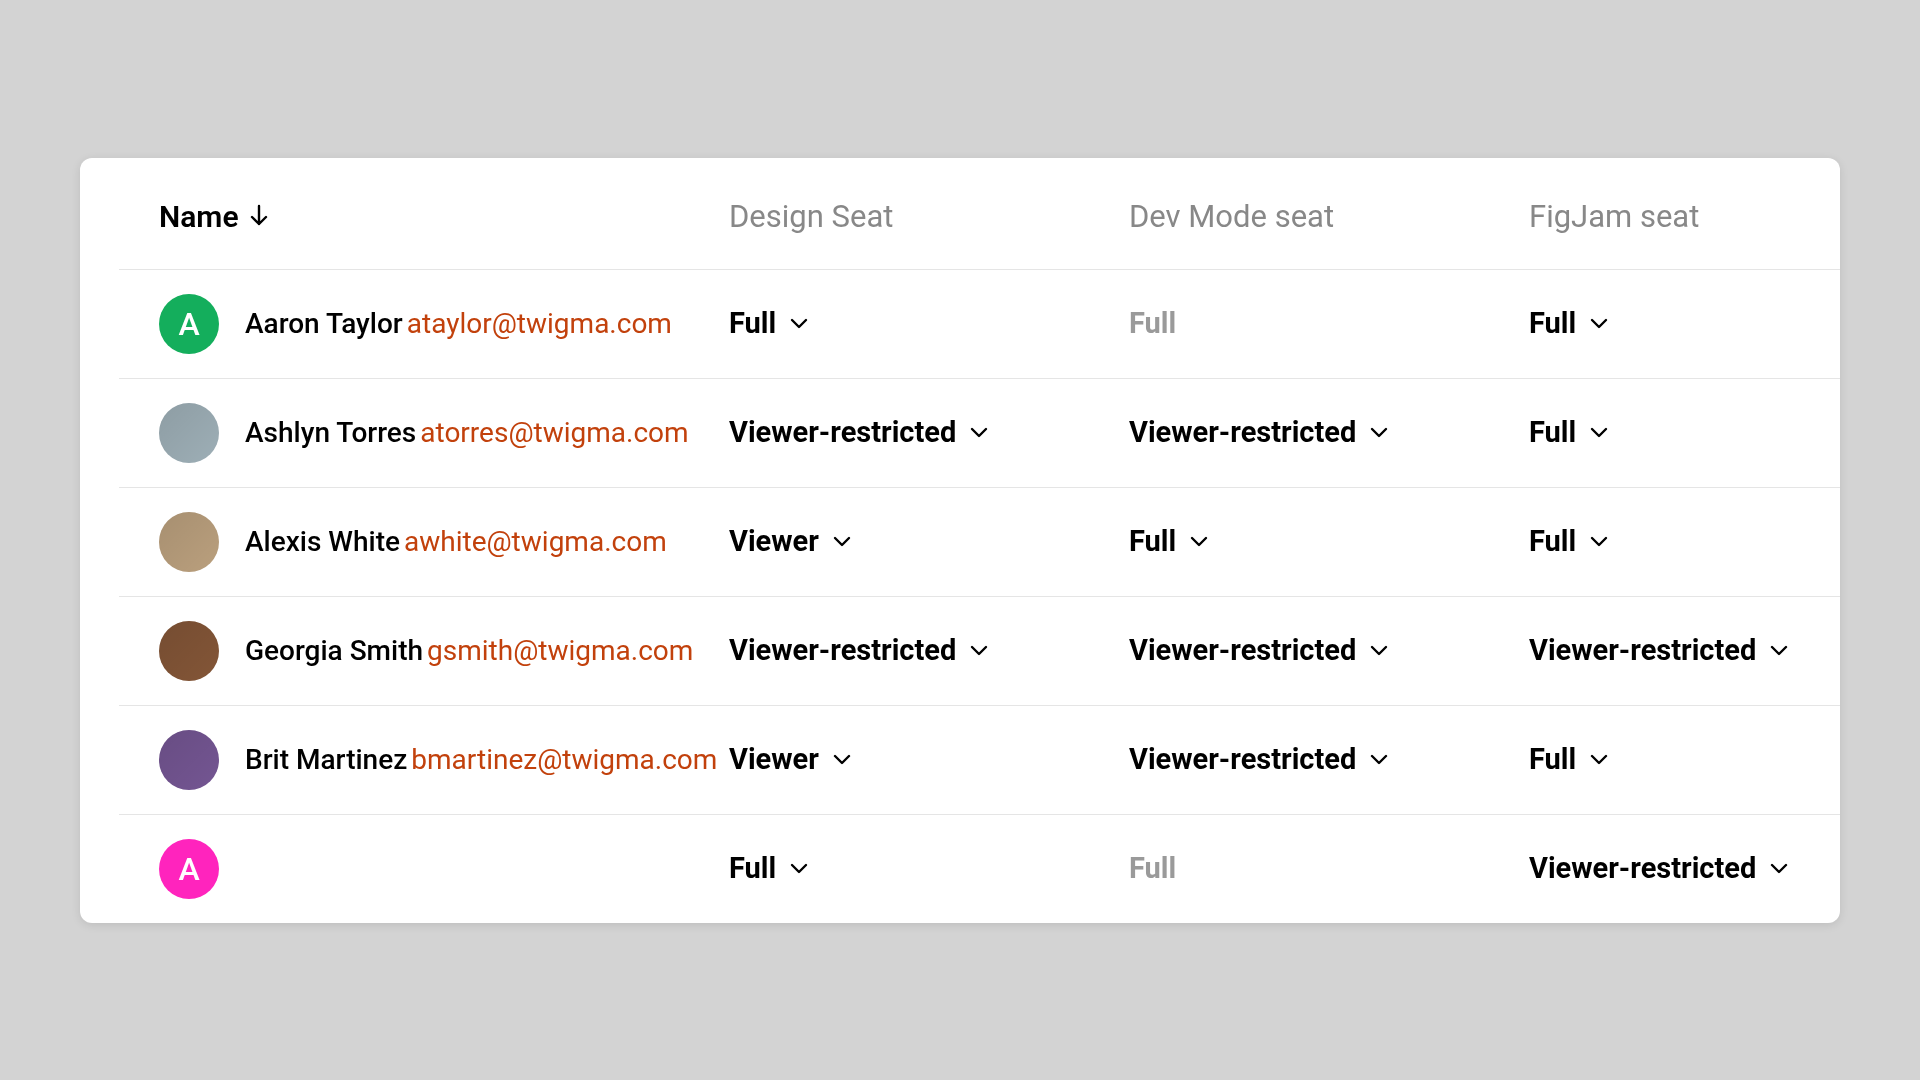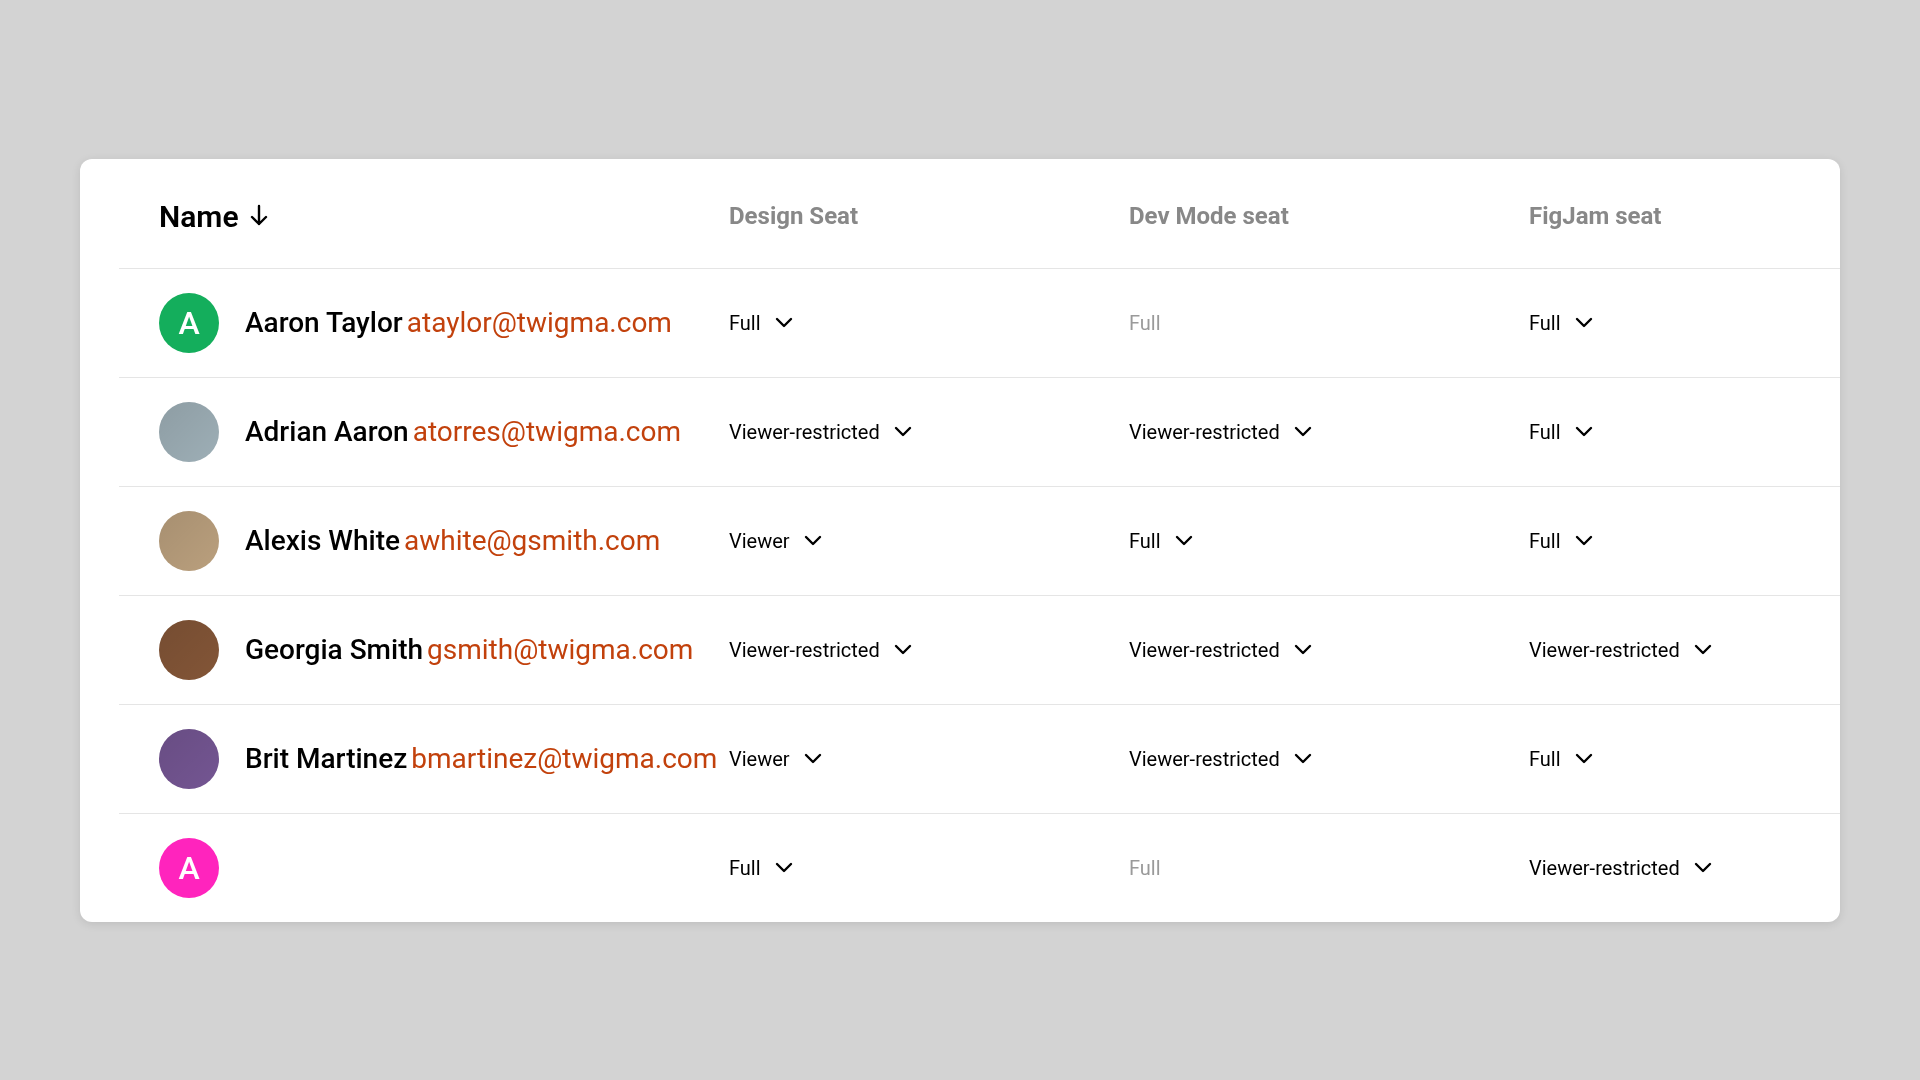--- a/index.html
+++ b/index.html
@@ -30,22 +30,22 @@
     display: flex;
     align-items: center;
     gap: 10px;
     font-size: 30px;
     font-weight: 600;
     color: #000;
     cursor: pointer;
     width: fit-content;
   }
   .col-header {
-    font-size: 24px;
-    font-weight: 700;
+    font-size: 31px;
+    font-weight: 400;
     color: #888;
   }
   .sort-icon {
     display: inline-flex;
   }
   .data-row {
     display: grid;
     grid-template-columns: 570px 400px 400px 390px;
     align-items: center;
     padding: 24px 40px;
@@ -93,22 +93,22 @@
     font-weight: 400;
     color: #c2410c;
     line-height: 1.2;
   }
   .seat-cell {
     display: flex;
     align-items: center;
     gap: 14px;
   }
   .seat-value {
-    font-size: 20px;
-    font-weight: 400;
+    font-size: 29px;
+    font-weight: 700;
     color: #000;
     line-height: 1;
   }
   .seat-cell.locked .seat-value {
     color: #9a9a9a;
   }
   .chevron {
     display: inline-flex;
     align-items: center;
     color: #000;
@@ -161,21 +161,21 @@
             <svg width="18" height="12" viewBox="0 0 18 12" fill="none">
               <path d="M2 2 L9 9 L16 2" stroke="#000" stroke-width="2.4" stroke-linecap="round" stroke-linejoin="round"></path>
             </svg>
           </span>
         </div>
       </div>
       <div class="data-row">
         <div class="name-cell">
           <div class="avatar photo" style="background: rgb(166, 184, 192);"></div>
           <div class="name-stack">
-            <div class="user-name">Adrian Aaron</div>
+            <div class="user-name">Ashlyn Torres</div>
             <div class="user-email">atorres@twigma.com</div>
           </div>
         </div>
         <div class="seat-cell">
           <span class="seat-value">Viewer-restricted</span>
           <span class="chevron">
             <svg width="18" height="12" viewBox="0 0 18 12" fill="none">
               <path d="M2 2 L9 9 L16 2" stroke="#000" stroke-width="2.4" stroke-linecap="round" stroke-linejoin="round"></path>
             </svg>
           </span>
@@ -195,21 +195,21 @@
               <path d="M2 2 L9 9 L16 2" stroke="#000" stroke-width="2.4" stroke-linecap="round" stroke-linejoin="round"></path>
             </svg>
           </span>
         </div>
       </div>
       <div class="data-row">
         <div class="name-cell">
           <div class="avatar photo" style="background: rgb(196, 168, 132);"></div>
           <div class="name-stack">
             <div class="user-name">Alexis White</div>
-            <div class="user-email">awhite@gsmith.com</div>
+            <div class="user-email">awhite@twigma.com</div>
           </div>
         </div>
         <div class="seat-cell">
           <span class="seat-value">Viewer</span>
           <span class="chevron">
             <svg width="18" height="12" viewBox="0 0 18 12" fill="none">
               <path d="M2 2 L9 9 L16 2" stroke="#000" stroke-width="2.4" stroke-linecap="round" stroke-linejoin="round"></path>
             </svg>
           </span>
         </div>

